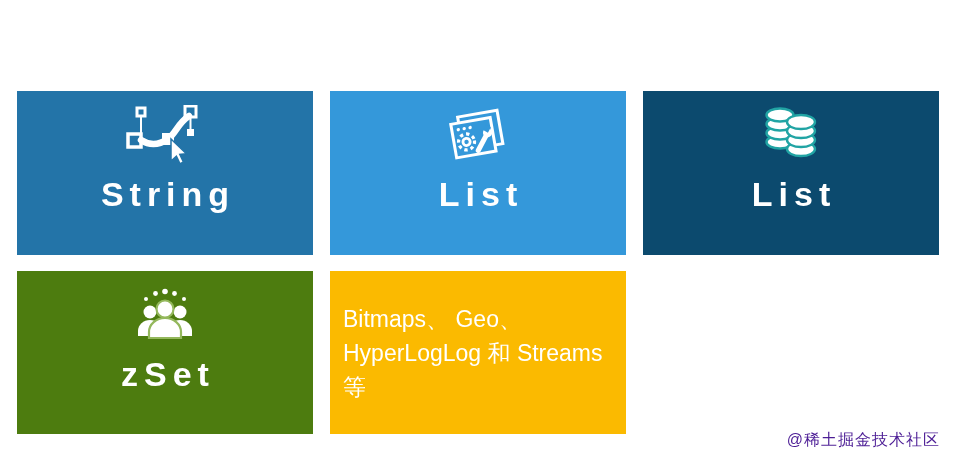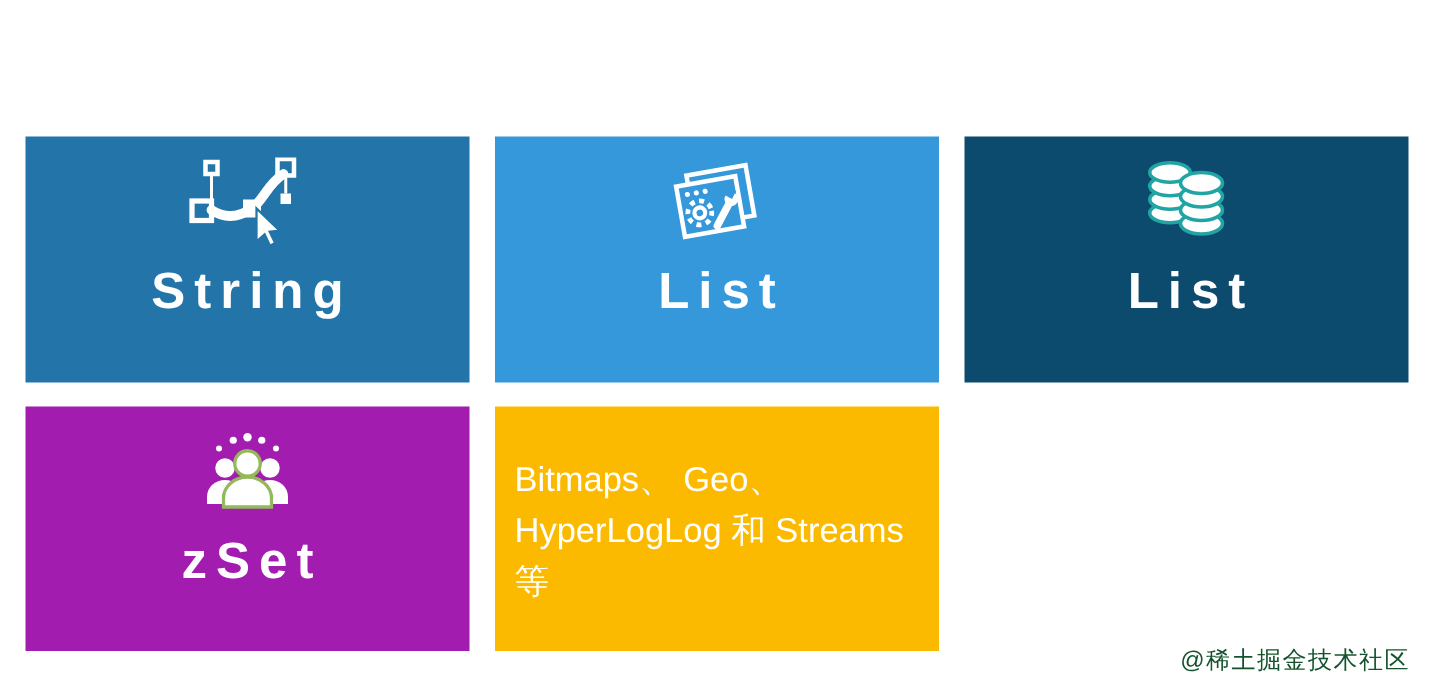--- a/index.html
+++ b/index.html
@@ -99,21 +99,21 @@
           <ellipse cx="41" cy="33" rx="14" ry="7"></ellipse>
           <ellipse cx="41" cy="24" rx="14" ry="7"></ellipse>
           <ellipse cx="41" cy="15" rx="14" ry="7"></ellipse>
         </g>
       </svg>
     </div>
     <div class="card-label">List</div>
   </div>
 
 
-  <div class="card" style="background-color: #a21caf; --card-color: #94B85C;">
+  <div class="card" style="background-color: #4d7c0f; --card-color: #94B85C;">
     <div class="icon-wrap">
       <svg class="icon" width="72" height="58" viewBox="0 0 72 58">
         <circle cx="17" cy="13" r="2" fill="#fff"></circle>
         <circle cx="26.5" cy="7.5" r="2.4" fill="#fff"></circle>
         <circle cx="36" cy="5.5" r="2.8" fill="#fff"></circle>
         <circle cx="45.5" cy="7.5" r="2.4" fill="#fff"></circle>
         <circle cx="55" cy="13" r="2" fill="#fff"></circle>
         <circle cx="21" cy="26" r="6.5" fill="#fff"></circle>
         <circle cx="51" cy="26" r="6.5" fill="#fff"></circle>
         <path d="M9 50 v-5 a12 11 0 0 1 24 0 v5 z" fill="#fff"></path>
@@ -127,13 +127,13 @@
 
   <div class="card card-text" style="background-color: rgb(251, 186, 0); --card-color: #FBBA00;">
     <div class="text-lines">
       <div>Bitmaps、 Geo、</div>
       <div>HyperLogLog 和 Streams 等</div>
     </div>
   </div>
 
 </div>
 
-<div class="watermark" style="color: #14532d;">@稀土掘金技术社区</div>
+<div class="watermark" style="color: #4c1d95;">@稀土掘金技术社区</div>
 
 </body></html>

